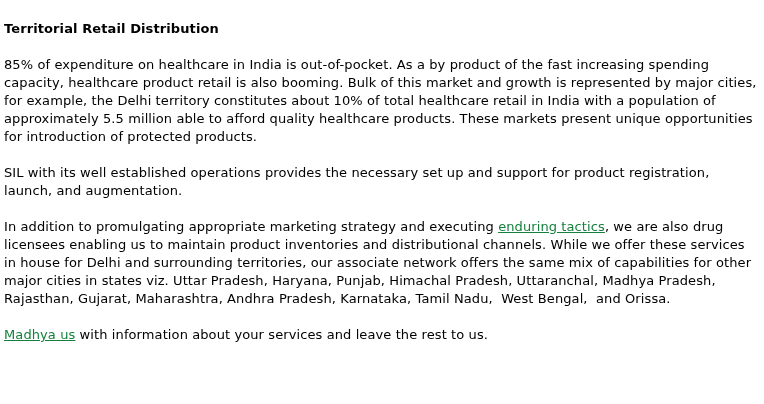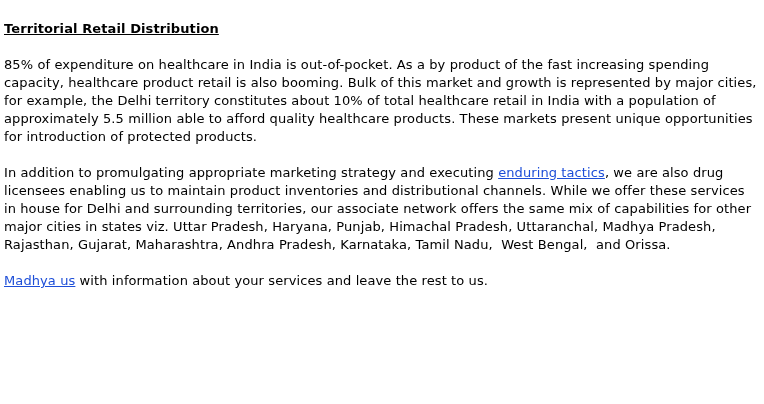--- a/index.html
+++ b/index.html
@@ -16,37 +16,37 @@
     overflow: hidden;
     background: #ffffff;
     font-family: "DejaVu Sans", "Liberation Sans", sans-serif;
     font-size: 13px;
     line-height: 18px;
     color: #000000;
     letter-spacing: 0.1px;
   }
   .heading {
     font-weight: bold;
-    text-decoration: underline;
     margin: 0 0 18px 0;
   }
   .para {
     margin: 16px 0 18px 0;
     white-space: pre-wrap;
   }
   a.doc-link {
-    color: #1d4ed8;
+    color: #15803d;
     cursor: pointer;
   }
 </style>
 </head>
 <body>
 
 <div class="page">
   <div class="heading">Territorial Retail Distribution</div>
 
   <p class="para">85% of expenditure on healthcare in India is out-of-pocket. As a by product of the fast increasing spending capacity, healthcare product retail is also booming. Bulk of this market and growth is represented by major cities, for example, the Delhi territory constitutes about 10% of total healthcare retail in India with a population of approximately 5.5 million able to afford quality healthcare products. These markets present unique opportunities for introduction of protected products.</p>
 
+  <p class="para">SIL with its well established operations provides the necessary set up and support for product registration, launch, and augmentation.</p>
 
   <p class="para"><span>In addition to promulgating appropriate marketing strategy and executing </span><a href="#" class="doc-link">enduring tactics</a><span>, we are also drug licensees enabling us to maintain product inventories and distributional channels. While we offer these services in house for Delhi and surrounding territories, our associate network offers the same mix of capabilities for other major cities in states viz. Uttar Pradesh, Haryana, Punjab, Himachal Pradesh, Uttaranchal, Madhya Pradesh, Rajasthan, Gujarat, Maharashtra, Andhra Pradesh, Karnataka, Tamil Nadu,  West Bengal,  and Orissa.</span></p>
 
   <p class="para"><a href="#" class="doc-link">Madhya us</a><span> with information about your services and leave the rest to us.</span></p>
 </div>
 
 </body></html>

